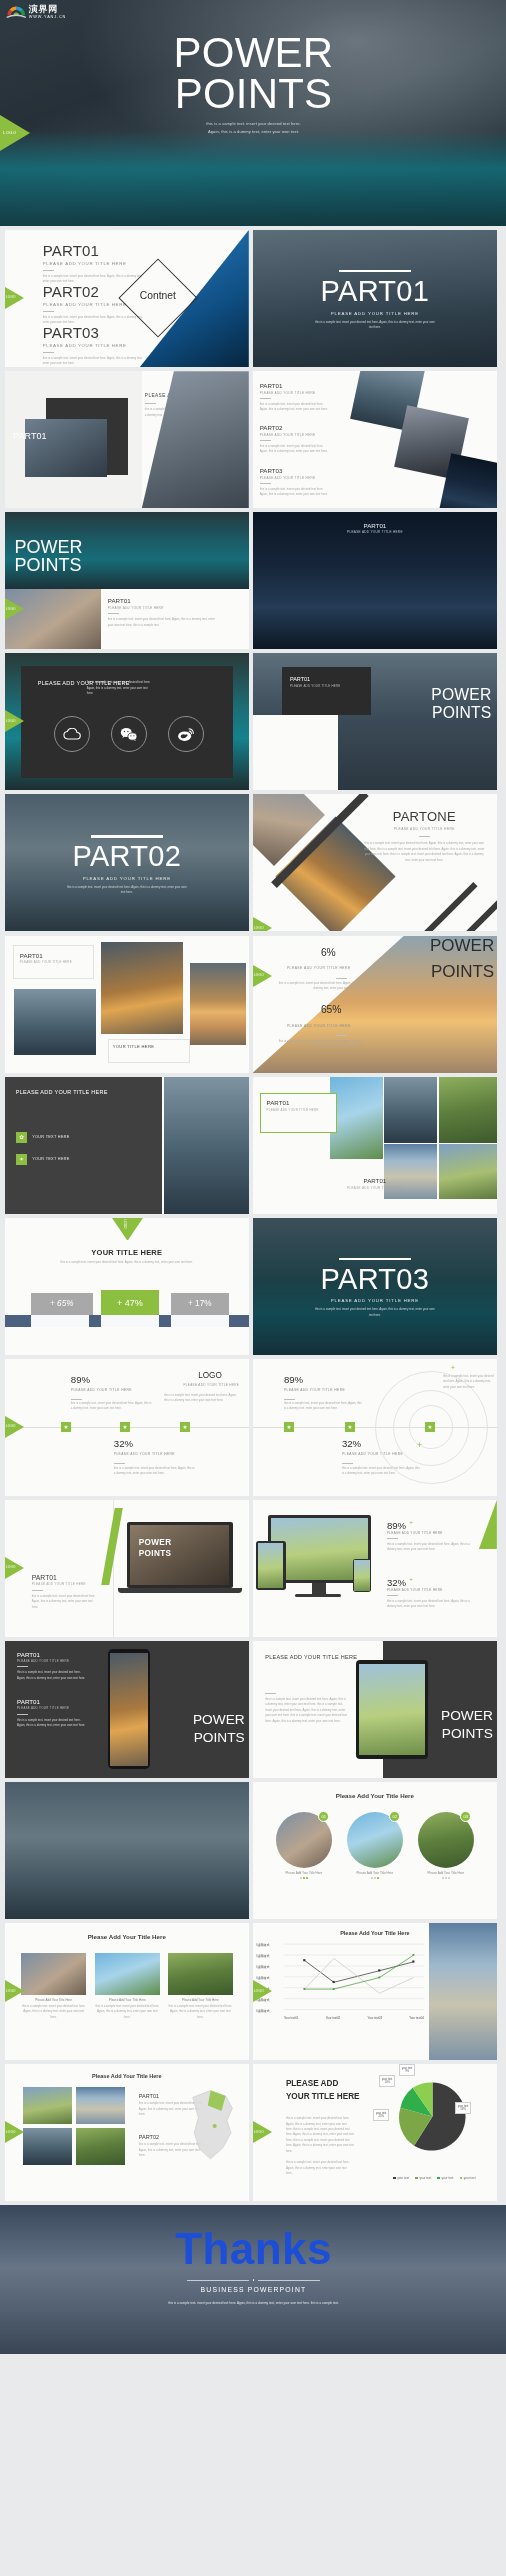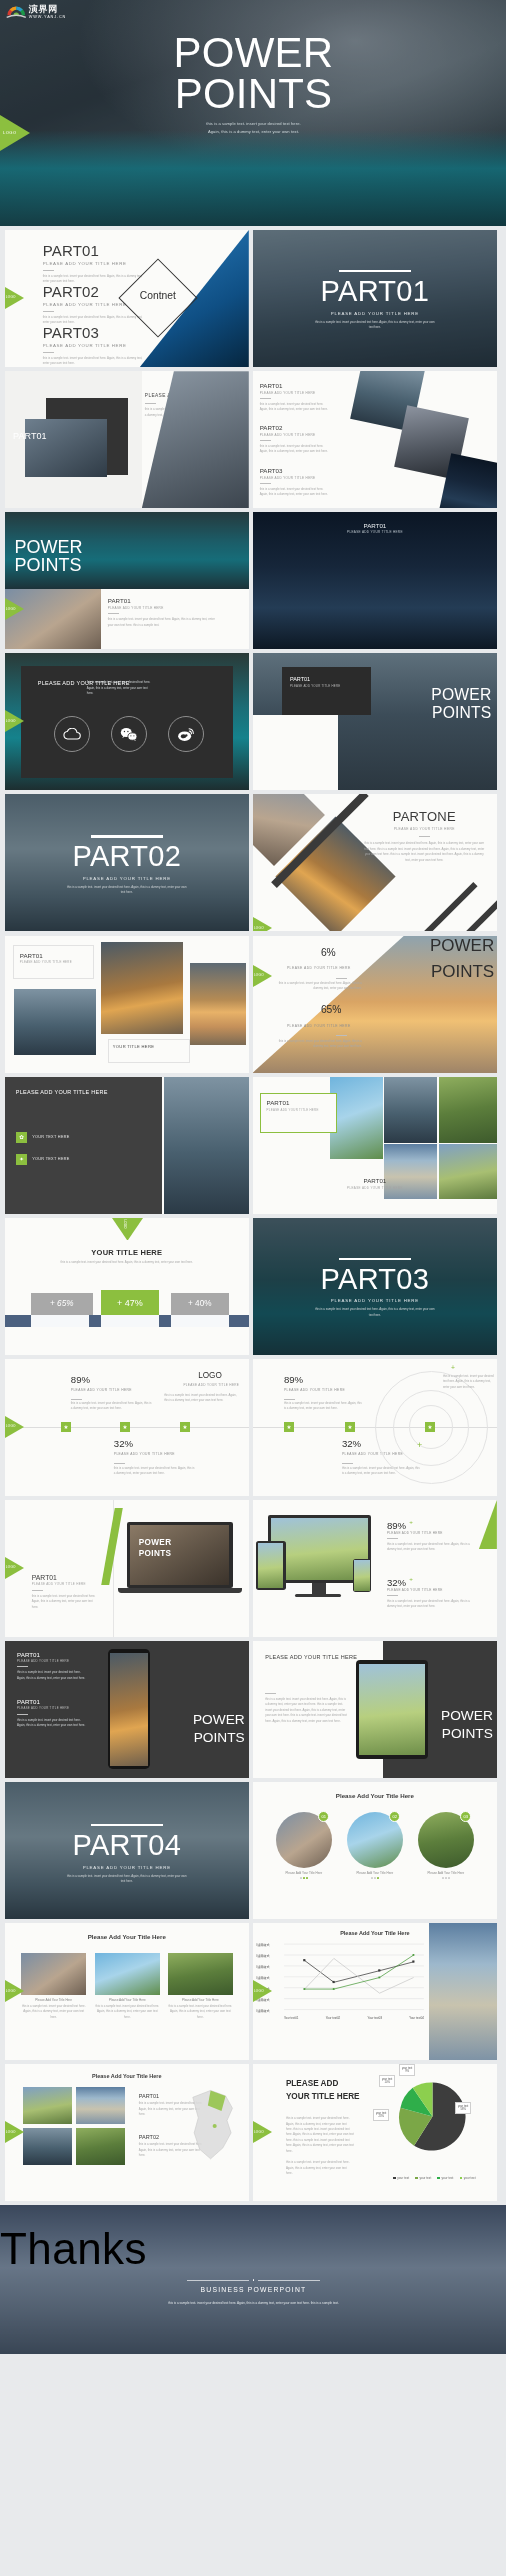--- a/index.html
+++ b/index.html
@@ -107,21 +107,21 @@
   .imgsq{position:absolute;}
   .circ{border-radius:50%;position:absolute;overflow:hidden;}
   .badge{position:absolute;width:11.6px;height:11.6px;border-radius:50%;background:#8cbf3f;color:#fff;
     font-size:4.1px;display:flex;align-items:center;justify-content:center;border:1px solid #fff;}
   .dots{display:flex;gap:1.4px;justify-content:center;margin-top:2.1px;}
   .dots i{width:1.7px;height:1.7px;border-radius:50%;background:#cfcfcf;display:block;}
   .dots i.on{background:#8cbf3f;}
   .cap{font-size:3.1px;color:#8a8a8a;text-align:center;margin-top:2.7px;}
 
   .thanks{position:relative;width:507px;height:149px;overflow:hidden;}
-  .thanks .t{position:absolute;left:0;right:0;top:19px;text-align:left;color:#000000;font-size:44px;font-weight:400;letter-spacing:.01em;}
+  .thanks .t{position:absolute;left:0;right:0;top:19px;text-align:center;color:#1d4ed8;font-size:44px;font-weight:700;letter-spacing:.01em;}
   .thanks .sep{position:absolute;left:0;right:0;top:74px;display:flex;align-items:center;justify-content:center;gap:3.4px;}
   .thanks .sep span{display:block;height:0.7px;width:62px;background:rgba(255,255,255,.65);}
   .thanks .sep b{width:1.4px;height:1.4px;background:#fff;border-radius:50%;}
   .thanks .s2{position:absolute;left:0;right:0;top:81px;text-align:center;color:#fff;font-size:6.8px;letter-spacing:.18em;}
   .thanks .s3{position:absolute;left:0;right:0;top:96px;text-align:center;color:#dfe5e8;font-size:3.1px;line-height:1.9;}
 </style>
 </head>
 <body>
 
 <div class="page">
@@ -398,21 +398,21 @@
 
     <div class="slide">
       <div style="position:absolute;left:107px;top:0;width:31px;height:0;border-left:15px solid transparent;border-right:15.7px solid transparent;border-top:22.6px solid #8cbf3f;"></div>
       <div style="position:absolute;left:116px;top:4.1px;font-size:3.1px;color:#fff;transform:rotate(90deg);">LOGO</div>
       <div class="center" style="position:absolute;left:0;right:0;top:30px;">
         <div style="font-size:7.5px;color:#2e2e2e;font-weight:bold;letter-spacing:.03em;">YOUR TITLE HERE</div>
         <div class="body-txt" style="width:137px;margin:3.4px auto 0;">this is a sample text. insert your desired text here. Again, this is a dummy text, enter your own text here.</div>
       </div>
       <div style="position:absolute;left:26px;top:75px;width:62px;height:22px;background:#a8a8a8;color:#fff;font-size:8.2px;display:flex;align-items:center;justify-content:center;font-style:italic;">+ 65%</div>
       <div style="position:absolute;left:96px;top:72px;width:58px;height:26px;background:#8cbf3f;color:#fff;font-size:9px;display:flex;align-items:center;justify-content:center;">+ 47%</div>
-      <div style="position:absolute;left:166px;top:75px;width:58px;height:22px;background:#a8a8a8;color:#fff;font-size:8.2px;display:flex;align-items:center;justify-content:center;">+ 40%</div>
+      <div style="position:absolute;left:166px;top:75px;width:58px;height:22px;background:#a8a8a8;color:#fff;font-size:8.2px;display:flex;align-items:center;justify-content:center;">+ 17%</div>
       <div style="position:absolute;left:0;top:97px;width:244px;height:12.3px;background:#4c6180;"></div>
       <div style="position:absolute;left:26px;top:97px;width:58px;height:12.3px;background:#f6f8fa;"></div>
       <div style="position:absolute;left:96px;top:97px;width:58px;height:12.3px;background:#f6f8fa;"></div>
       <div style="position:absolute;left:166px;top:97px;width:58px;height:12.3px;background:#f6f8fa;"></div>
     </div>
 
     <div class="slide">
       <div class="ph ph-lake"></div>
       <div class="ov-dark"></div>
       <div class="center" style="position:absolute;left:0;right:0;top:40px;">
@@ -544,26 +544,20 @@
       <div style="position:absolute;left:103px;top:19px;width:72px;height:99px;background:#1c1c1c;border-radius:4.1px;padding:4.1px 2.7px;">
         <div style="width:100%;height:100%;" class="ph-field"></div>
       </div>
       <div style="position:absolute;right:4.1px;top:67px;color:#fff;font-size:13.7px;">POWER</div>
       <div style="position:absolute;right:4.1px;top:85px;color:#fff;font-size:13.7px;">POINTS</div>
     </div>
 
     <div class="slide">
       <div class="ph ph-glacier"></div>
       <div class="ov-dark"></div>
-      <div class="center" style="position:absolute;left:0;right:0;top:42px;">
-        <div class="sec-bar"></div>
-        <div class="sec-title">PART04</div>
-        <div class="sec-sub">PLEASE ADD YOUR TITLE HERE</div>
-        <div class="body-txt w" style="width:120px;margin:4.1px auto 0;">this is a sample text. insert your desired text here. Again, this is a dummy text, enter your own text here.</div>
-      </div>
     </div>
 
     <div class="slide">
       <div class="center" style="position:absolute;left:0;right:0;top:9.6px;font-size:6.2px;color:#3b3b3b;font-weight:bold;">Please Add Your Title Here</div>
       <div style="position:absolute;left:23px;top:30px;">
         <div class="circ ph-book" style="position:relative;width:56px;height:56px;"></div>
         <div class="badge" style="left:42px;top:-1.4px;">01</div>
         <div class="cap" style="width:56px;">Please Add Your Title Here</div>
         <div class="dots">
             <i></i>

